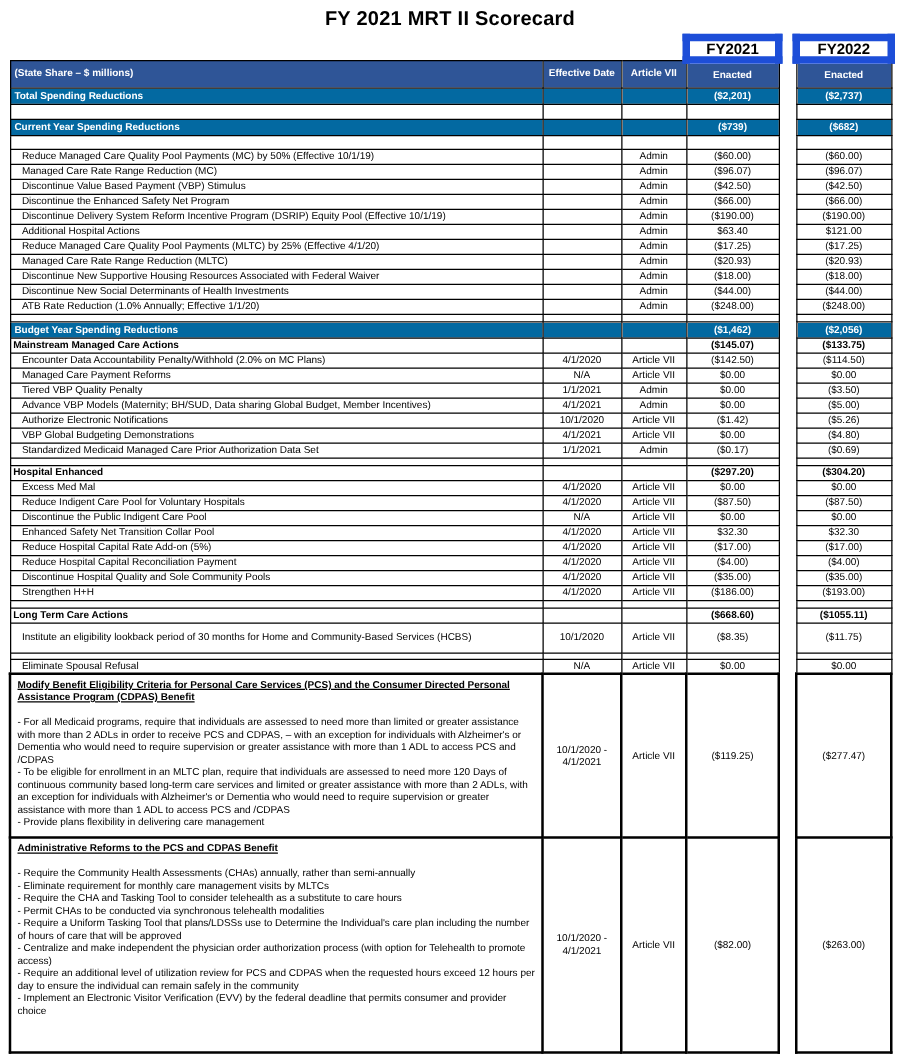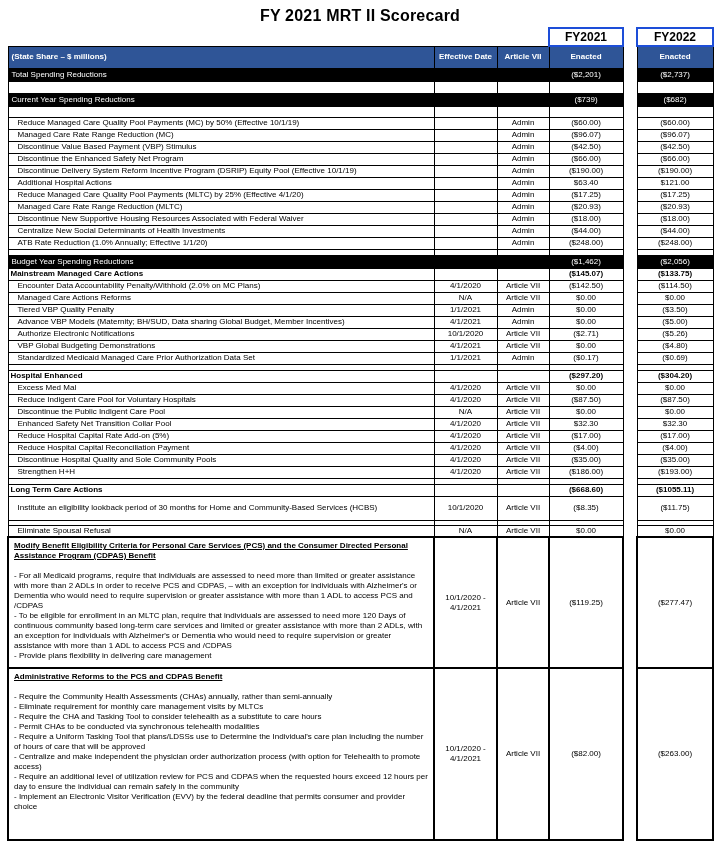--- a/index.html
+++ b/index.html
@@ -6,25 +6,25 @@
   body{width:720px;height:844px;overflow:hidden;position:relative;
        font-family:"Liberation Sans","DejaVu Sans",sans-serif;color:#000;}
   .page-title{position:absolute;top:7px;left:0;right:0;text-align:center;
        font-size:16px;font-weight:bold;letter-spacing:.2px;}
   table.t{position:absolute;left:7px;top:27px;width:705px;
        border-collapse:collapse;table-layout:fixed;}
   td{border:1px solid #000;font-size:8px;line-height:10px;padding:0 2px;
        vertical-align:middle;overflow:hidden;word-wrap:break-word;}
   td.nb{border:none;}
   td.gc{border:none;background:#fff;}
-  td.fylabel{border:2px solid #1d4ed8;font-size:12px;font-weight:bold;
+  td.fylabel{border:6px solid #1d4ed8;font-size:12px;font-weight:bold;
        text-align:center;vertical-align:middle;background:#fff;}
   td.hdr{background:#2F5597;color:#fff;font-weight:bold;text-align:center;}
   td.hdr.lft{text-align:left;padding-left:3px;}
-  tr.blue td:not(.gc){background:#000000;color:#fff;font-weight:normal;}
+  tr.blue td:not(.gc){background:#0369a1;color:#fff;font-weight:bold;}
   tr.blue td.lbl{padding-left:3px;}
   tr.boldr td{font-weight:bold;}
   td.dlbl{padding-left:9px;}
   td.ctr{text-align:center;}
   tr.para td:not(.gc){border-width:2px;}
   td.paracell{vertical-align:top;padding:3px 5px 2px 5px;}
   .para-title{font-weight:bold;text-decoration:underline;margin:0 0 10px 0;}
   .bullet{margin:0;}
 </style>
 </head>
@@ -154,21 +154,21 @@
       </tr>
       <tr style="height: 12px;">
         <td class="dlbl">Discontinue New Supportive Housing Resources Associated with Federal Waiver</td>
         <td class="ctr"></td>
         <td class="ctr">Admin</td>
         <td class="ctr">($18.00)</td>
         <td class="gc"></td>
         <td class="ctr">($18.00)</td>
       </tr>
       <tr style="height: 12px;">
-        <td class="dlbl">Centralize New Social Determinants of Health Investments</td>
+        <td class="dlbl">Discontinue New Social Determinants of Health Investments</td>
         <td class="ctr"></td>
         <td class="ctr">Admin</td>
         <td class="ctr">($44.00)</td>
         <td class="gc"></td>
         <td class="ctr">($44.00)</td>
       </tr>
       <tr style="height: 12px;">
         <td class="dlbl">ATB Rate Reduction (1.0% Annually; Effective 1/1/20)</td>
         <td class="ctr"></td>
         <td class="ctr">Admin</td>
@@ -202,21 +202,21 @@
       </tr>
       <tr style="height: 12px;">
         <td class="dlbl">Encounter Data Accountability Penalty/Withhold (2.0% on MC Plans)</td>
         <td class="ctr">4/1/2020</td>
         <td class="ctr">Article VII</td>
         <td class="ctr">($142.50)</td>
         <td class="gc"></td>
         <td class="ctr">($114.50)</td>
       </tr>
       <tr style="height: 12px;">
-        <td class="dlbl">Managed Care Actions Reforms</td>
+        <td class="dlbl">Managed Care Payment Reforms</td>
         <td class="ctr">N/A</td>
         <td class="ctr">Article VII</td>
         <td class="ctr">$0.00</td>
         <td class="gc"></td>
         <td class="ctr">$0.00</td>
       </tr>
       <tr style="height: 12px;">
         <td class="dlbl">Tiered VBP Quality Penalty</td>
         <td class="ctr">1/1/2021</td>
         <td class="ctr">Admin</td>
@@ -229,21 +229,21 @@
         <td class="ctr">4/1/2021</td>
         <td class="ctr">Admin</td>
         <td class="ctr">$0.00</td>
         <td class="gc"></td>
         <td class="ctr">($5.00)</td>
       </tr>
       <tr style="height: 12px;">
         <td class="dlbl">Authorize Electronic Notifications</td>
         <td class="ctr">10/1/2020</td>
         <td class="ctr">Article VII</td>
-        <td class="ctr">($2.71)</td>
+        <td class="ctr">($1.42)</td>
         <td class="gc"></td>
         <td class="ctr">($5.26)</td>
       </tr>
       <tr style="height: 12px;">
         <td class="dlbl">VBP Global Budgeting Demonstrations</td>
         <td class="ctr">4/1/2021</td>
         <td class="ctr">Article VII</td>
         <td class="ctr">$0.00</td>
         <td class="gc"></td>
         <td class="ctr">($4.80)</td>

